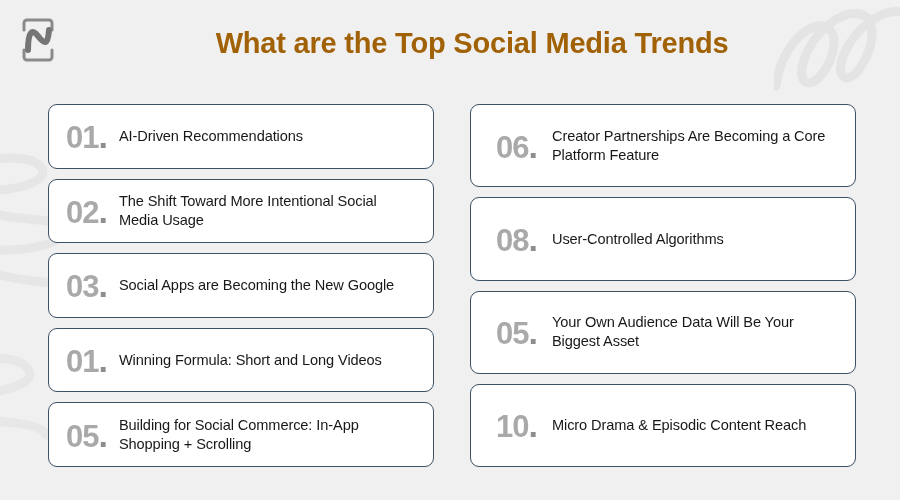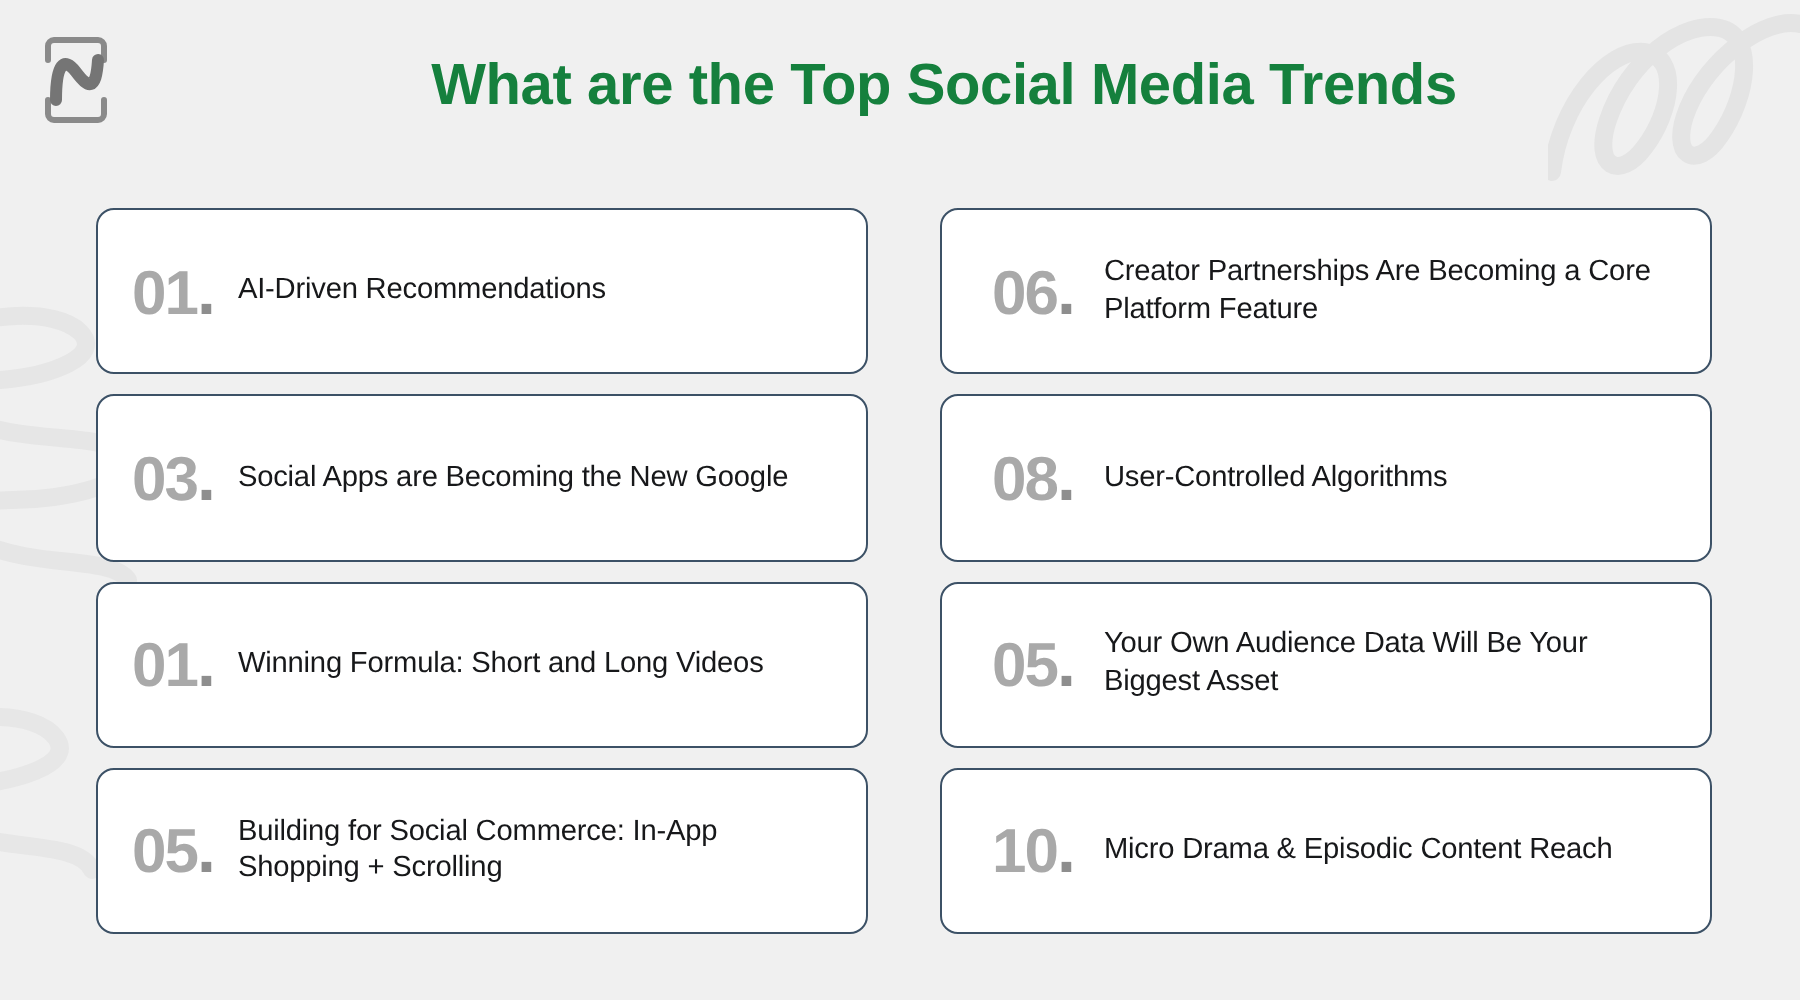--- a/index.html
+++ b/index.html
@@ -34,21 +34,21 @@
     width:40px; height:48px;
   }
 
   .page-title {
     position:absolute;
     left:0; right:0;
     top:27px;
     text-align:center;
     font-size:29px;
     font-weight:bold;
-    color:#15803d;
+    color:#a16207;
     letter-spacing:-0.2px;
     padding-left:44px;
     font-family:"Liberation Sans", sans-serif;
   }
 
   
   .board {
     position:absolute;
     top:104px;
     left:48px;
@@ -139,20 +139,24 @@
 </div>
 
 <div class="board">
 
   <div class="column col-left">
     <div class="card">
       <div class="card-num"><span>01</span><span class="dot">.</span></div>
       <div class="card-text">AI-Driven Recommendations</div>
     </div>
     <div class="card">
+      <div class="card-num"><span>02</span><span class="dot">.</span></div>
+      <div class="card-text">The Shift Toward More Intentional Social Media Usage</div>
+    </div>
+    <div class="card">
       <div class="card-num"><span>03</span><span class="dot">.</span></div>
       <div class="card-text">Social Apps are Becoming the New Google</div>
     </div>
     <div class="card">
       <div class="card-num"><span>01</span><span class="dot">.</span></div>
       <div class="card-text">Winning Formula: Short and Long Videos</div>
     </div>
     <div class="card">
       <div class="card-num"><span>05</span><span class="dot">.</span></div>
       <div class="card-text">Building for Social Commerce: In-App Shopping + Scrolling</div>

